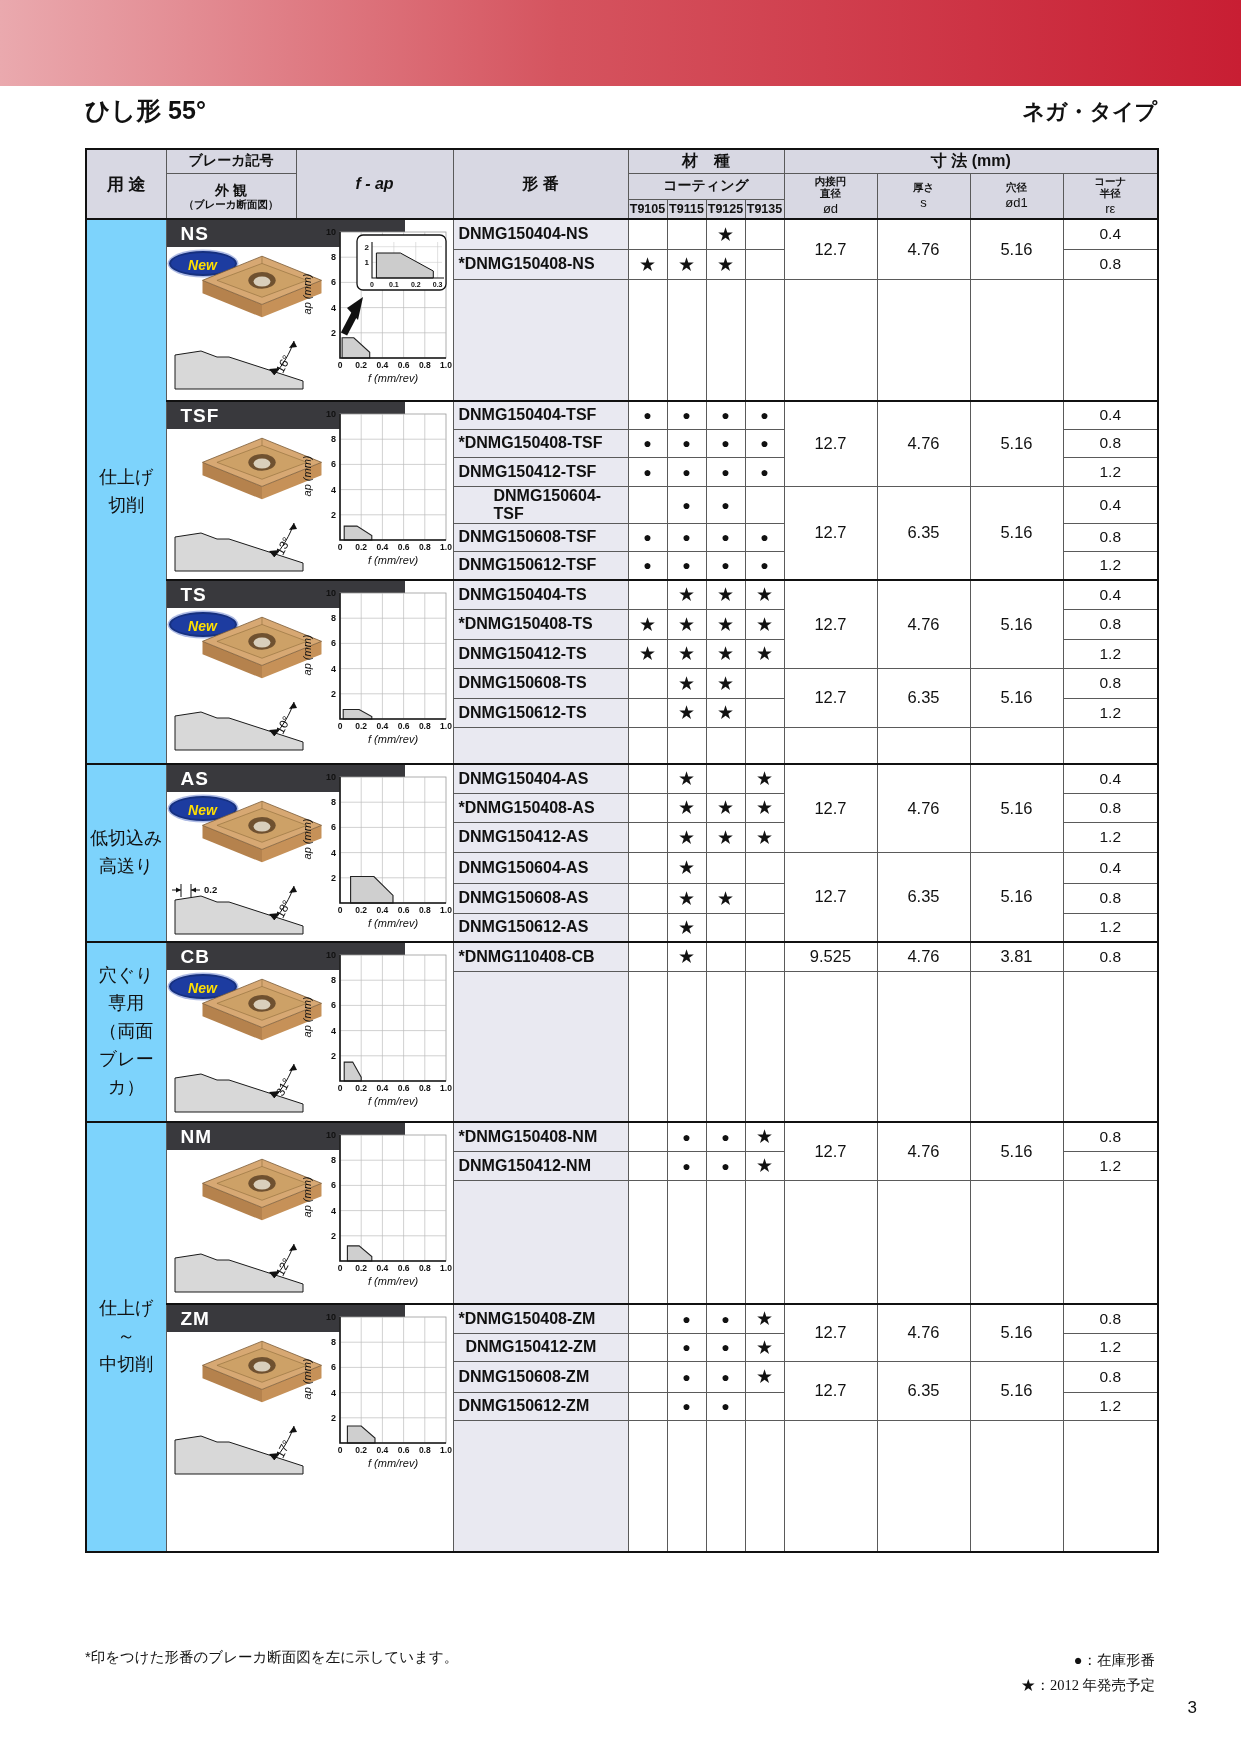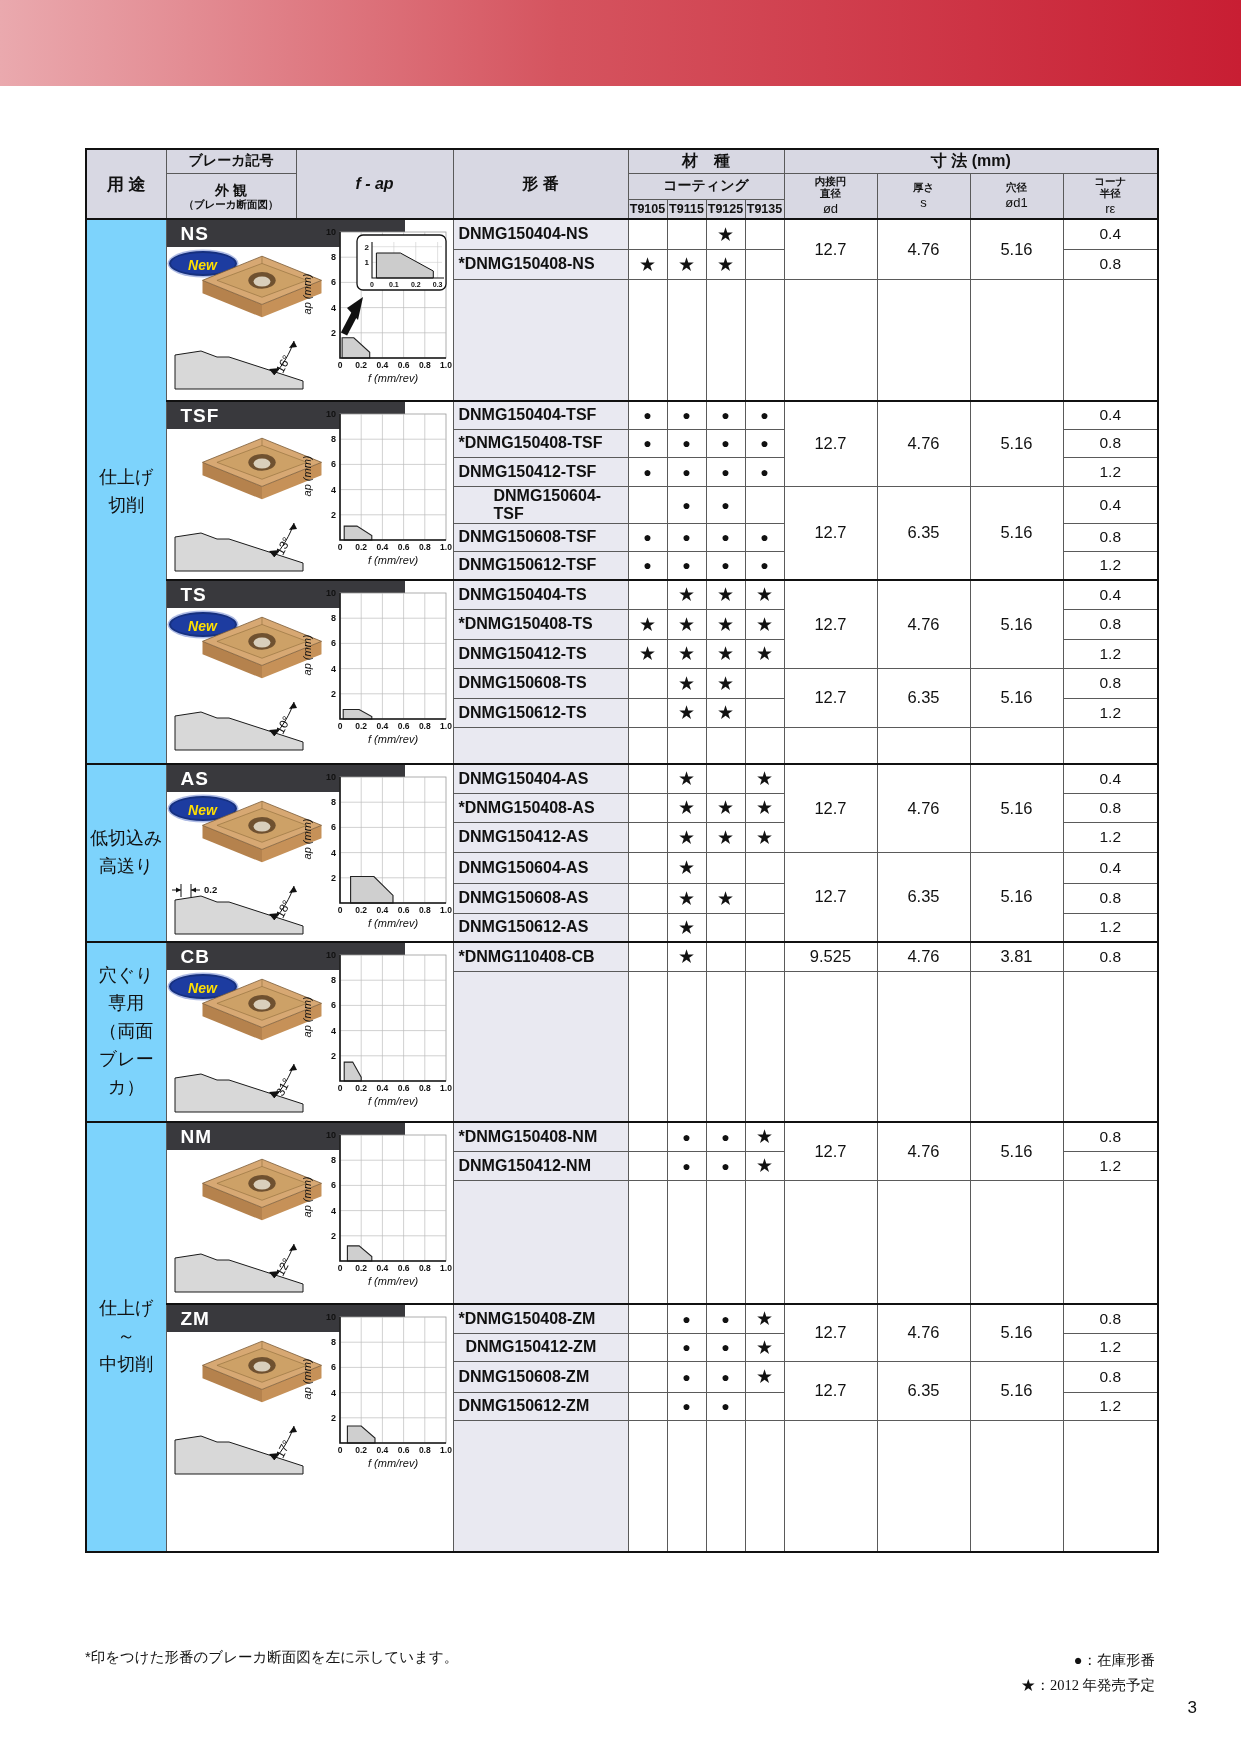--- a/index.html
+++ b/index.html
@@ -55,20 +55,24 @@
 
   .footnote{position:absolute;left:85px;top:1648px;font-size:14.5px;}
   .legend{position:absolute;right:86px;top:1648px;text-align:right;font-size:14.5px;line-height:1.75;font-family:Liberation Serif, serif;}
   .pagenum{position:absolute;right:44px;top:1698px;font-size:17px;}
 </style>
 </head>
 <body>
 
 <div class="page">
   <div class="banner"></div>
+  <div class="titlebar">
+    <span class="title-left">ひし形 55°</span>
+    <span class="title-right">ネガ・タイプ</span>
+  </div>
 
   <table class="spec">
     <colgroup>
       <col style="width:80px">
         <col style="width:130px">
         <col style="width:157px">
         <col style="width:175px">
       <col style="width:39px">
         <col style="width:39px">
         <col style="width:39px">

